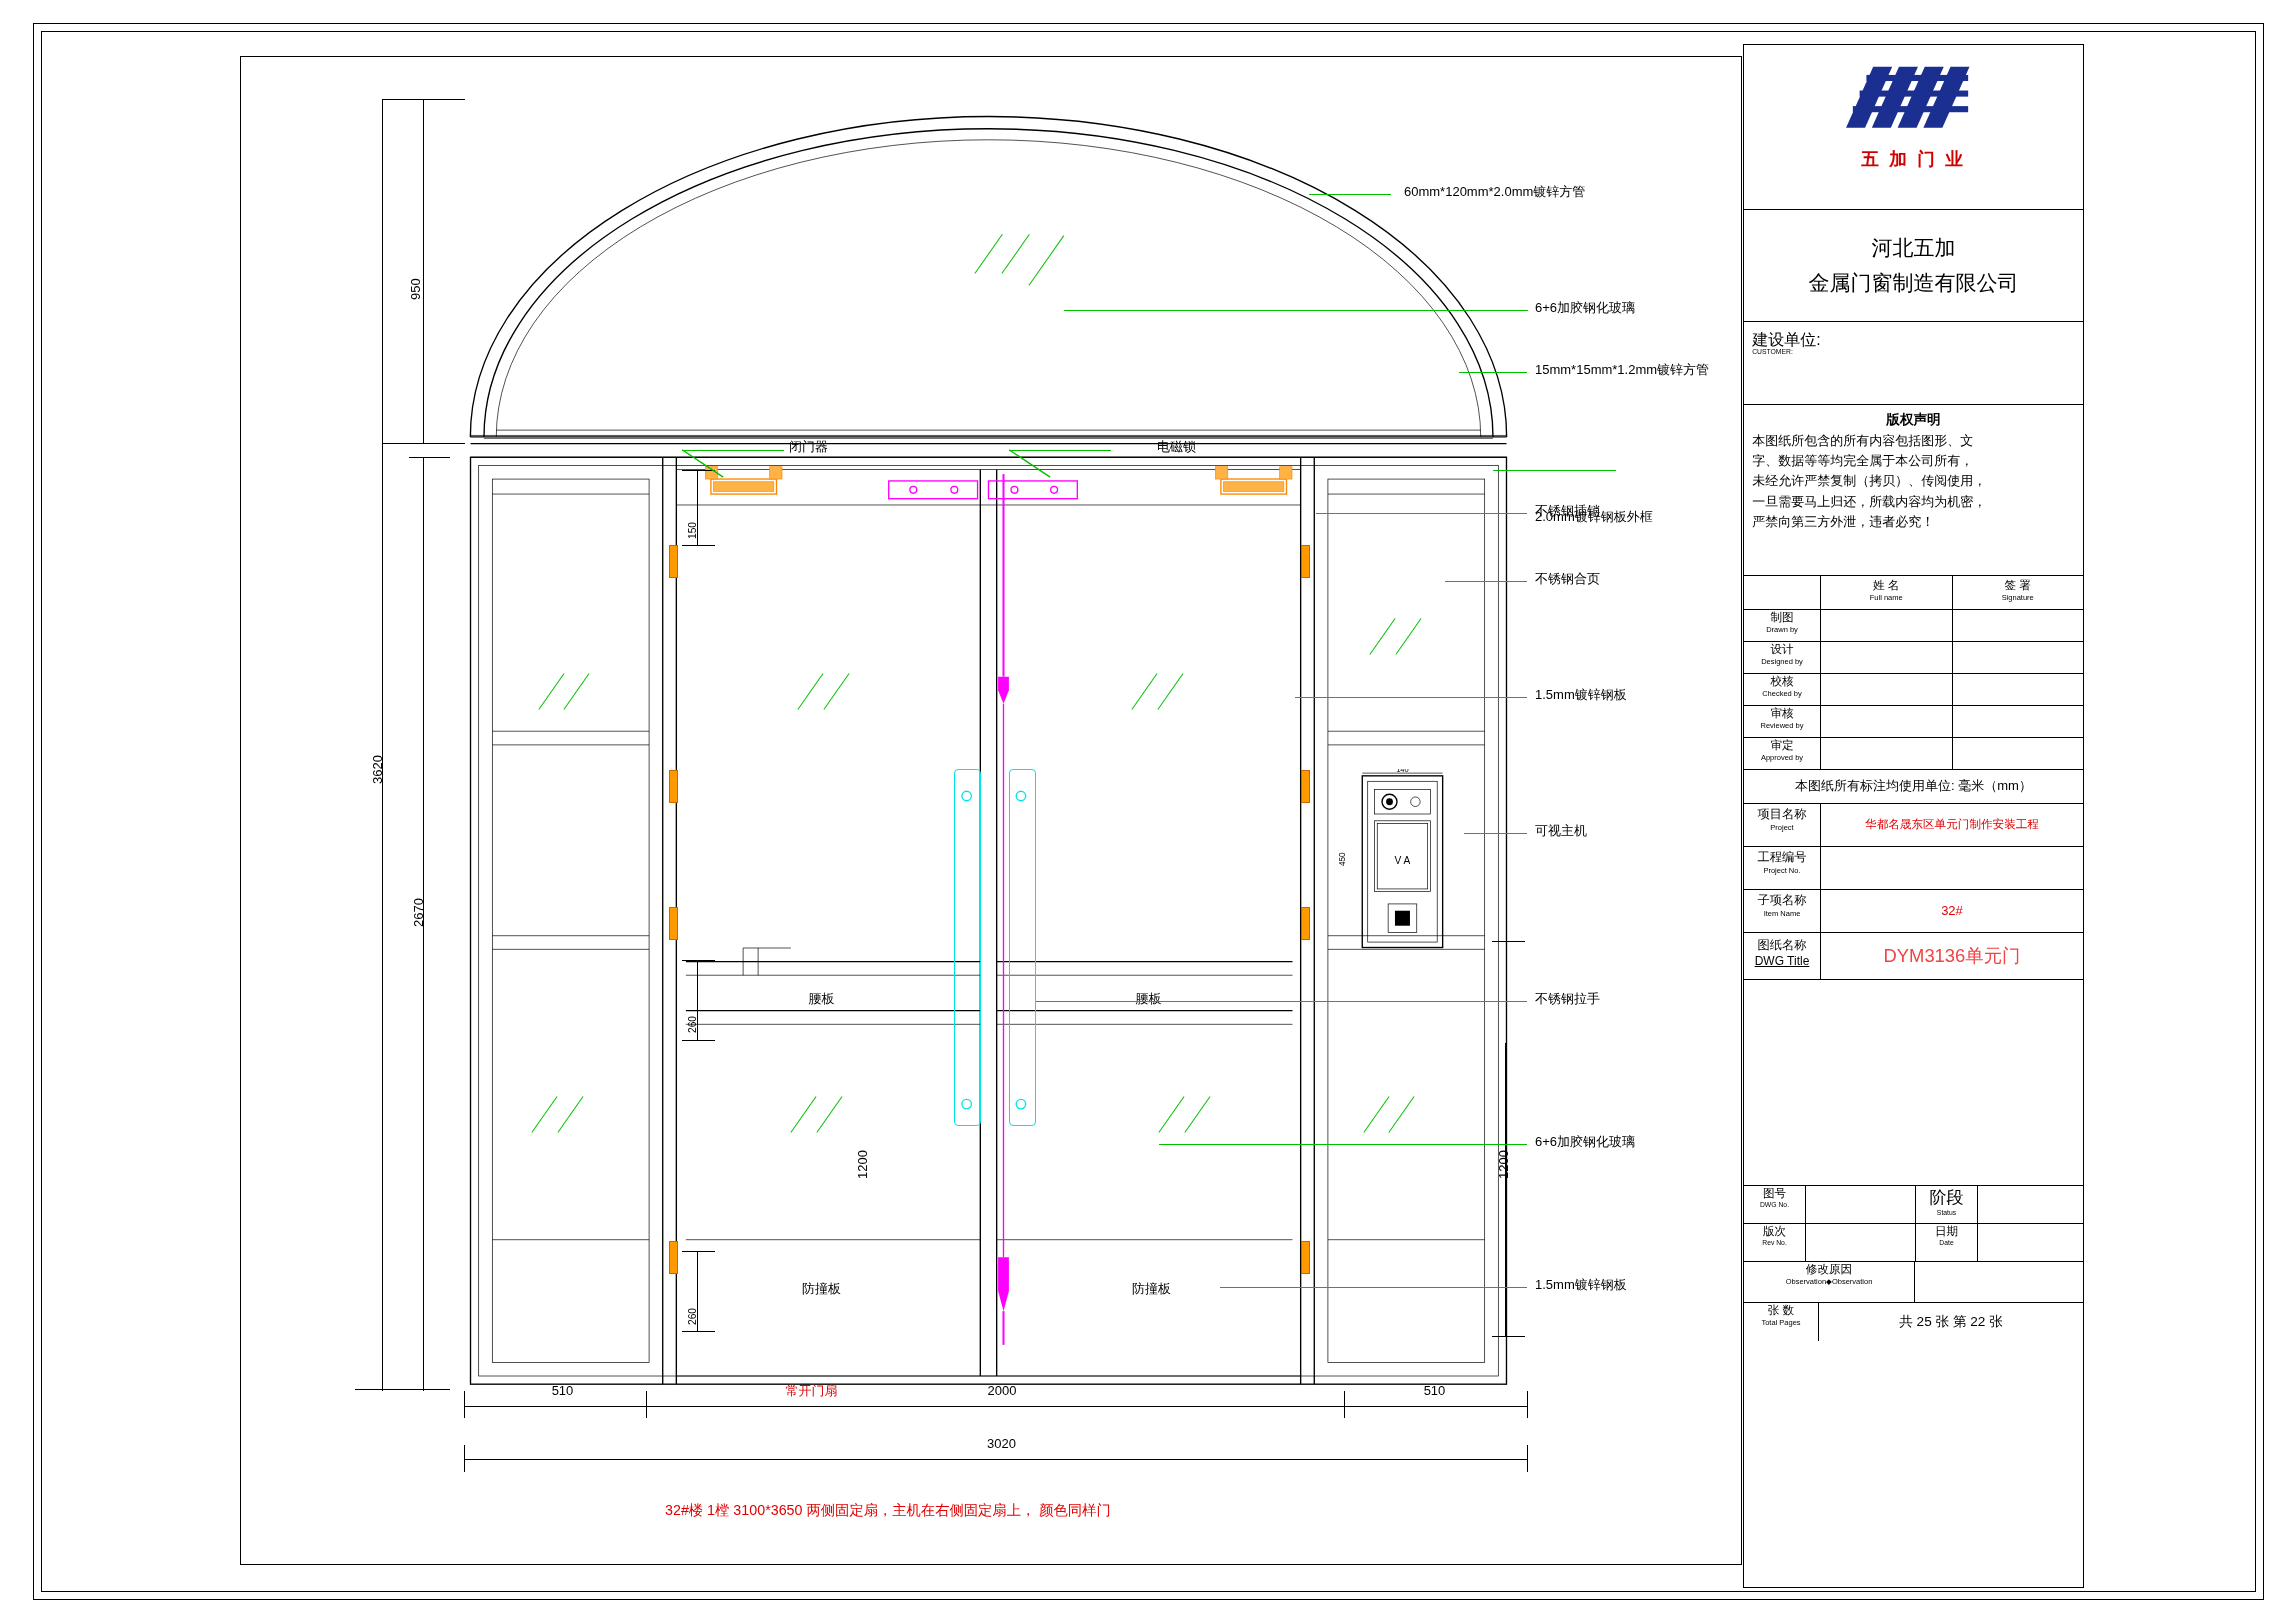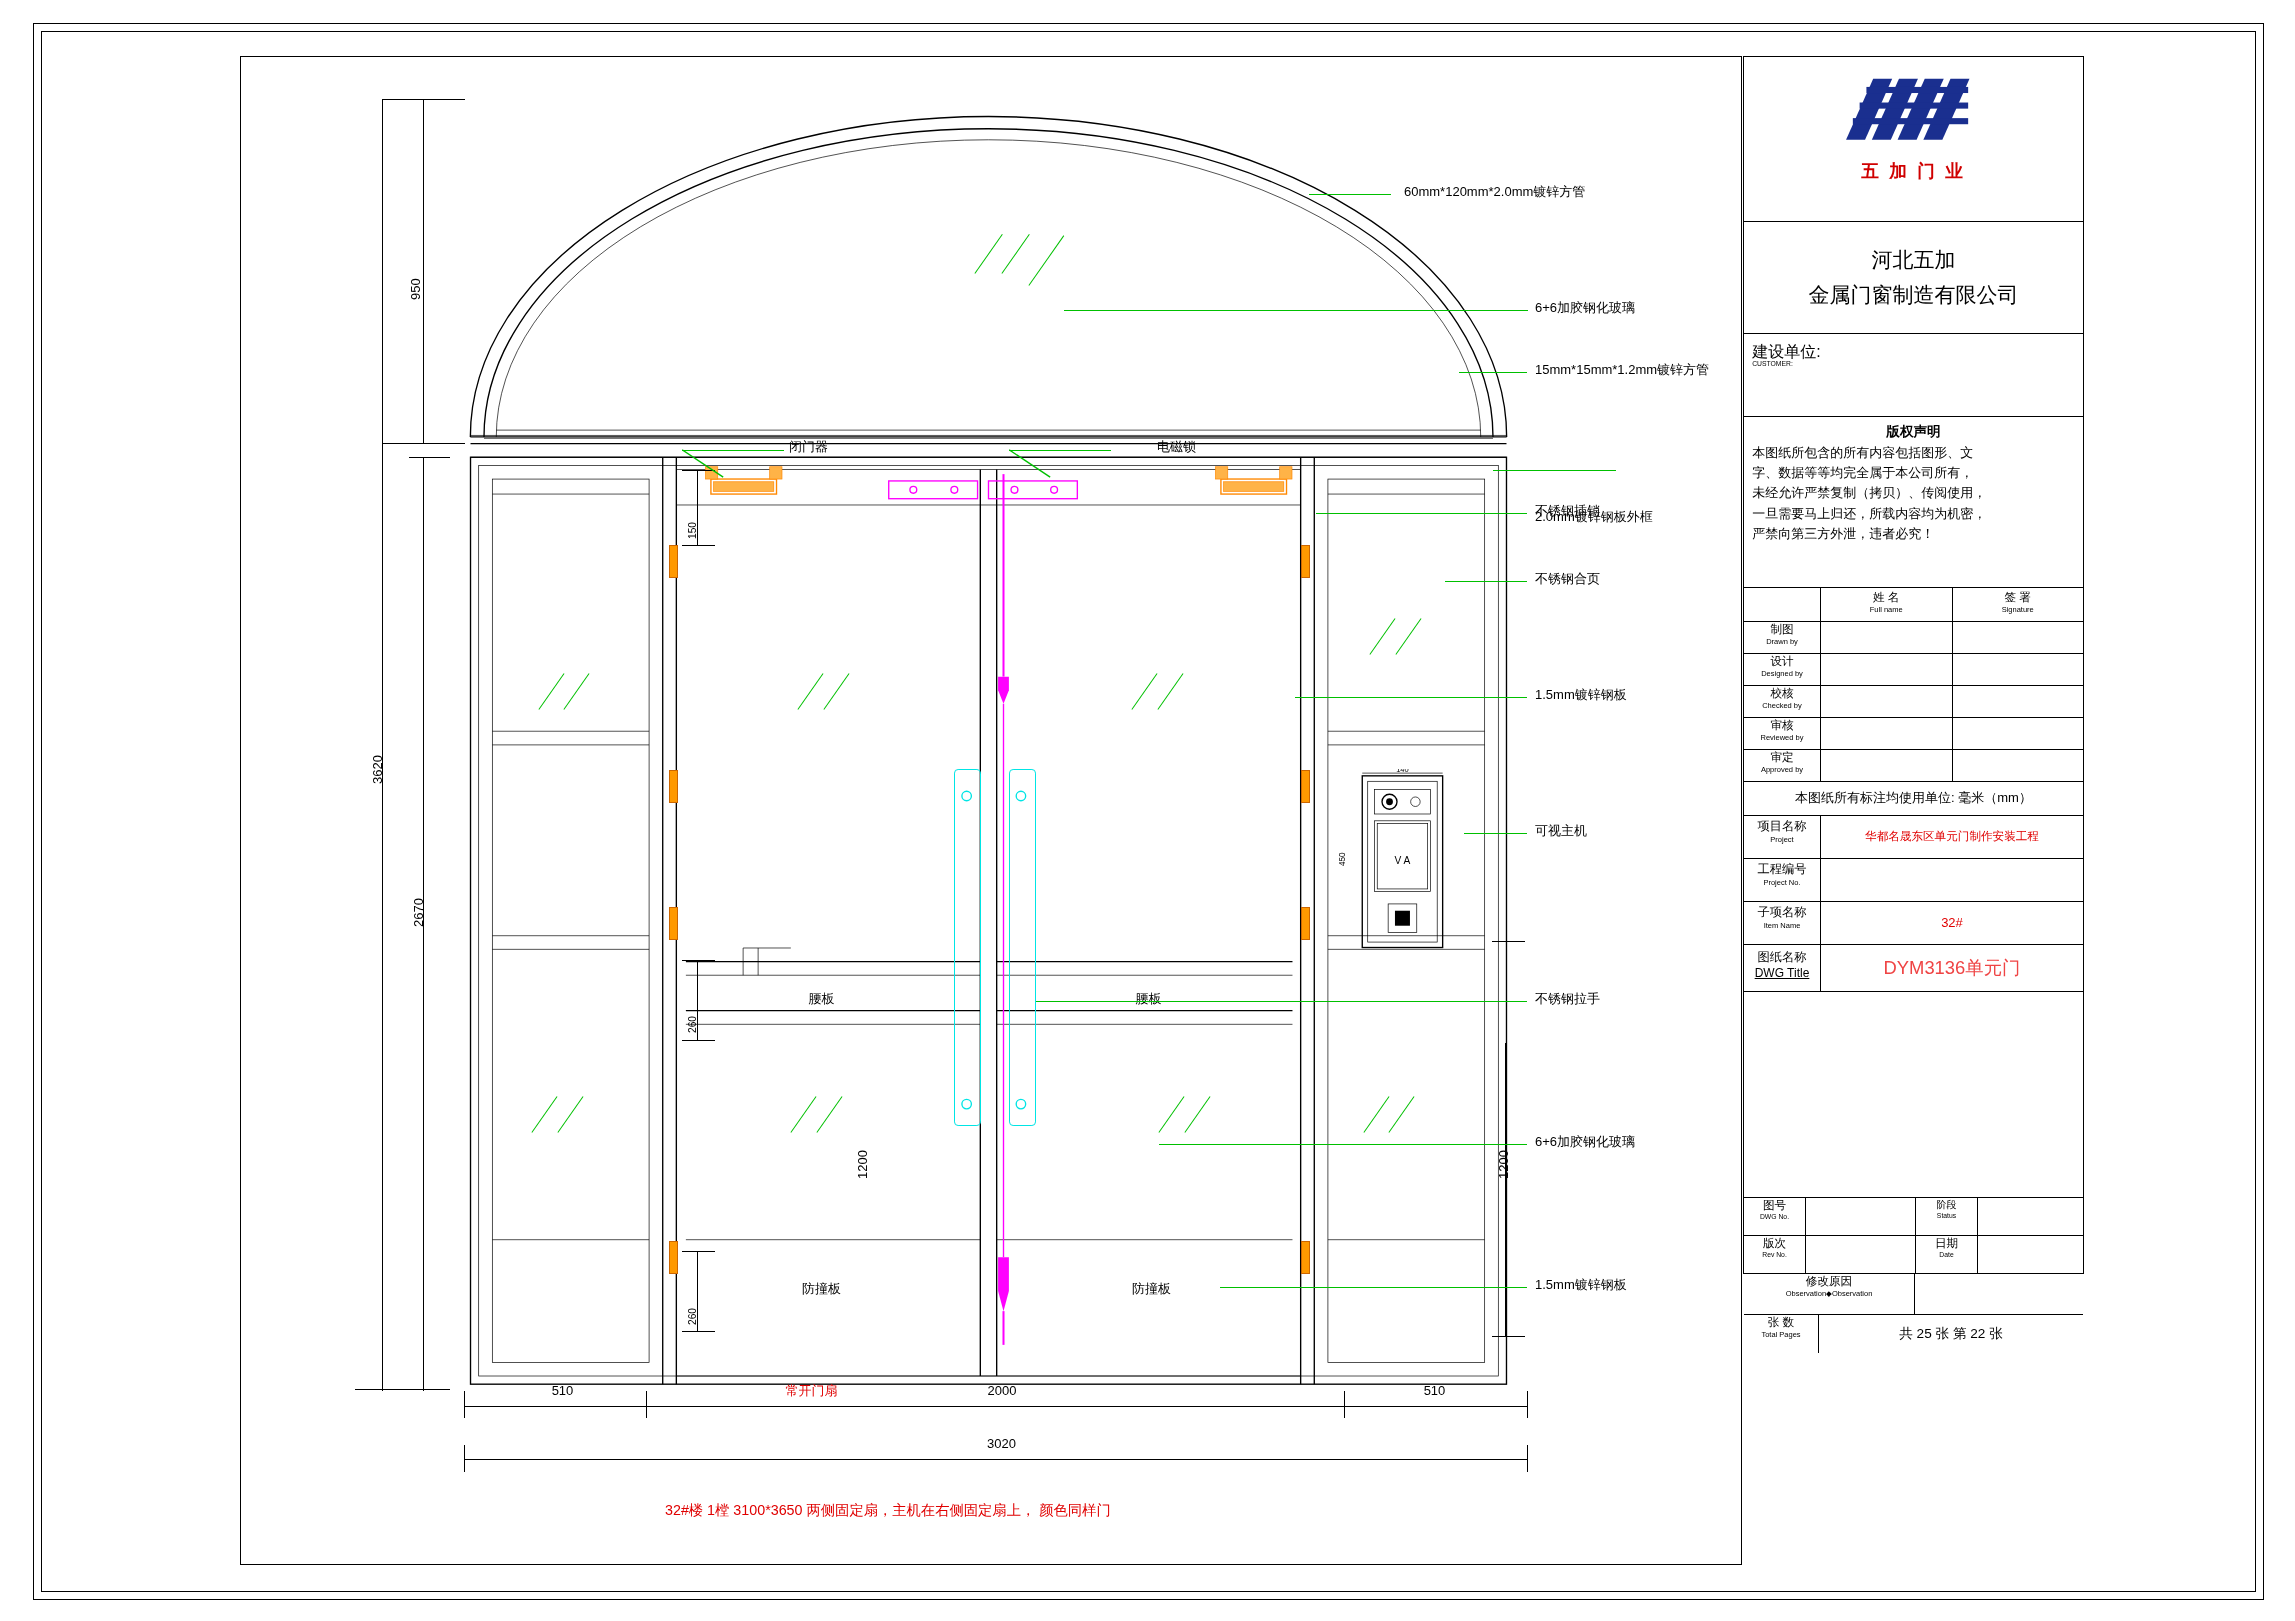--- a/index.html
+++ b/index.html
@@ -290,21 +290,21 @@
   <div class="txt" style="left:1535px;top:992px;">不锈钢拉手</div>
 
   <div class="leadline" style="left:1159px;top:1144px;width:368px;"></div>
   <div class="txt" style="left:1535px;top:1135px;">6+6加胶钢化玻璃</div>
 
   <div class="leadline" style="left:1220px;top:1287px;width:307px;"></div>
   <div class="txt" style="left:1535px;top:1278px;">1.5mm镀锌钢板</div>
 
   <div class="txt red" style="left:665px;top:1503px;font-size:14.3px;">32#楼  1樘 3100*3650  两侧固定扇，主机在右侧固定扇上，   颜色同样门</div>
 
-  <div class="abs" style="left:1743px;top:56px;width:341px;height:1218px;border:0.7px solid #000;box-sizing:border-box;">
+  <div class="abs" style="left:1743px;top:44px;width:341px;height:1544px;border:0.7px solid #000;box-sizing:border-box;">
 
     <div style="position:relative;height:164px;border-bottom:0.7px solid #000;">
       <svg style="position:absolute;left:95px;top:15px;width:143px;height:78px;" viewBox="0 0 210 115" width="143" height="78">
         <g fill="#1a2f8f">
           <path d="M10 100 L50 10 L78 10 L38 100 Z"></path>
           <path d="M48 100 L88 10 L116 10 L76 100 Z"></path>
           <path d="M86 100 L126 10 L154 10 L114 100 Z"></path>
           <path d="M124 100 L164 10 L192 10 L152 100 Z"></path>
           <rect x="40" y="22" width="150" height="9"></rect>
           <rect x="30" y="45" width="160" height="9"></rect>
@@ -430,21 +430,21 @@
 
     <div style="height:205px;border-bottom:0.7px solid #000;"></div>
 
     <div style="display:flex;height:37px;border-bottom:0.7px solid #000;">
       <div style="width:61px;border-right:0.7px solid #000;text-align:center;">
         <div style="font-size:11.6px;">图号</div>
         <div style="font-size:6.8px;">DWG No.</div>
       </div>
       <div style="width:109px;border-right:0.7px solid #000;"></div>
       <div style="width:61px;border-right:0.7px solid #000;text-align:center;">
-        <div style="font-size:10px;">阶段</div>
+        <div style="font-size:17px;">阶段</div>
         <div style="font-size:6.8px;">Status</div>
       </div>
       <div style="flex:1;"></div>
     </div>
 
     <div style="display:flex;height:37px;border-bottom:0.7px solid #000;">
       <div style="width:61px;border-right:0.7px solid #000;text-align:center;">
         <div style="font-size:11.6px;">版次</div>
         <div style="font-size:6.8px;">Rev No.</div>
       </div>

